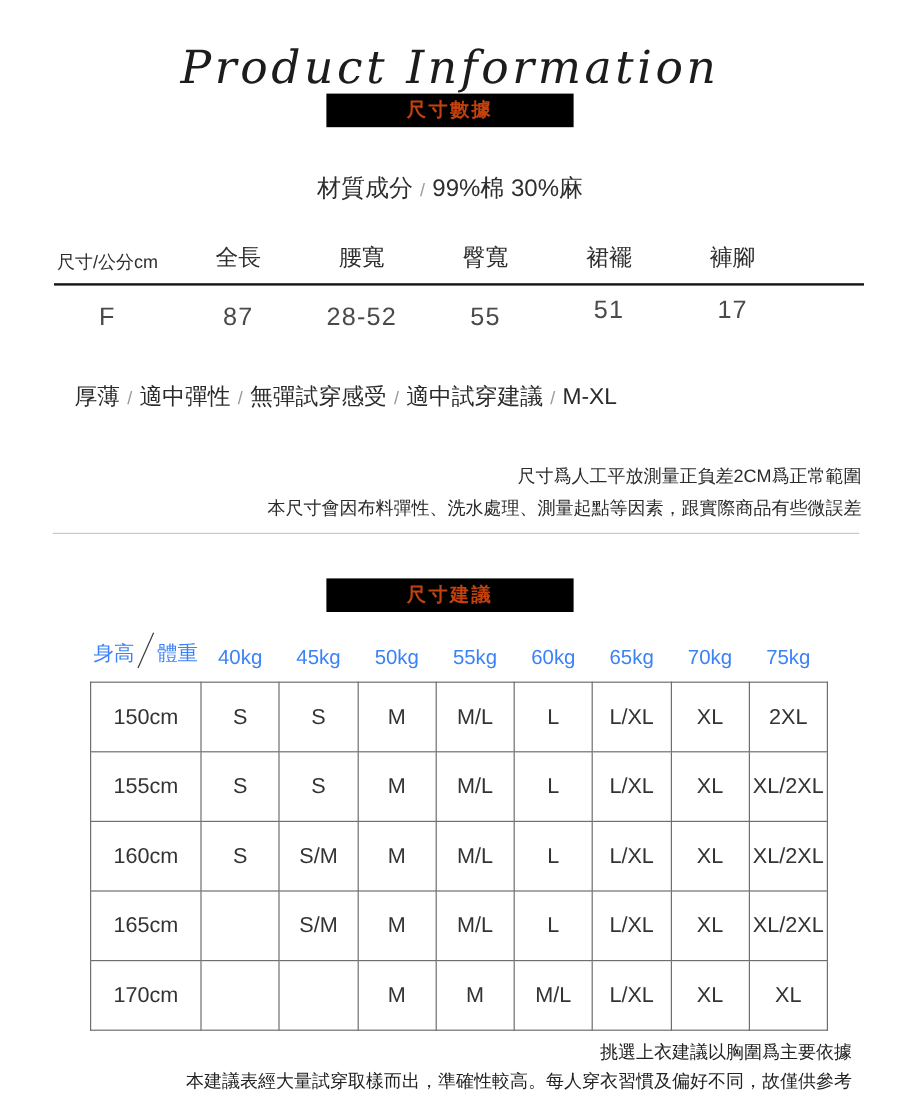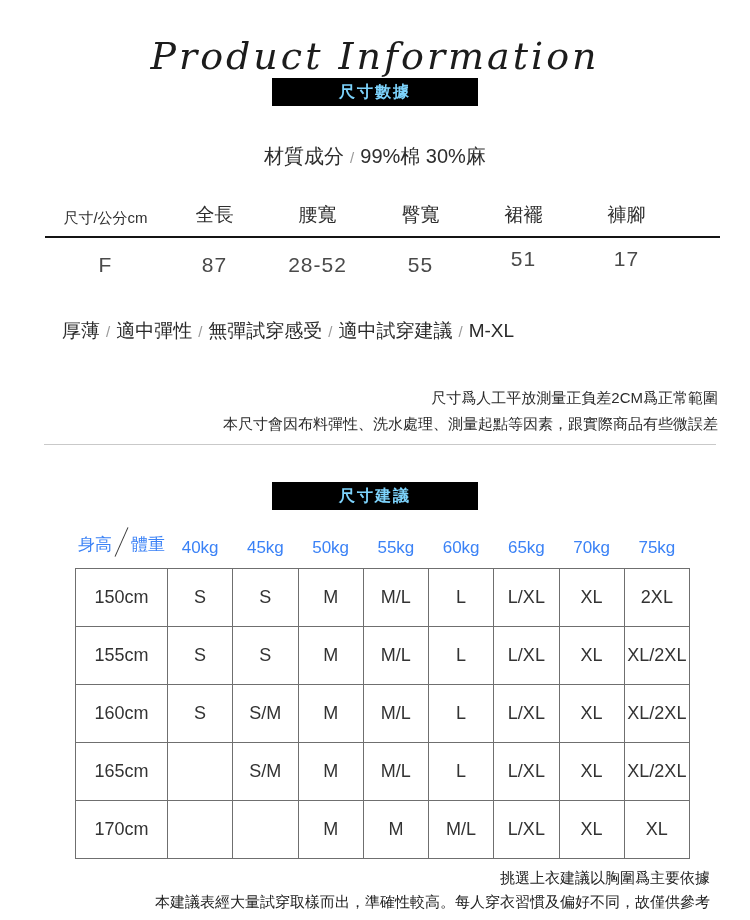--- a/index.html
+++ b/index.html
@@ -26,21 +26,21 @@
     color: #1c1c1c;
   }
 
   
   .badge {
     position: absolute;
     left: 272px;
     width: 206px;
     height: 28px;
     background: #000000;
-    color: #7dd3fc;
+    color: #c2410c;
     display: flex;
     align-items: center;
     justify-content: center;
     font-size: 16px;
     font-weight: bold;
     letter-spacing: 2px;
   }
   .badge-1 { top: 78px; }
   .badge-2 { top: 482px; }
 
@@ -55,21 +55,21 @@
   }
   .sep {
     color: #9a9a9a;
     font-size: 15px;
     padding: 0 6px;
   }
 
   
   .t1-row {
     position: absolute;
-    left: 48px;
+    left: 32px;
     display: grid;
     grid-template-columns: 115px repeat(5, 103px);
     align-items: end;
   }
   .t1-row > div { text-align: center; }
   .t1-head { top: 202px; font-size: 19px; color: #2e2e2e; }
   .t1-head > div:first-child { font-size: 15px; }
   .t1-line {
     position: absolute;
     top: 236px; left: 45px;

